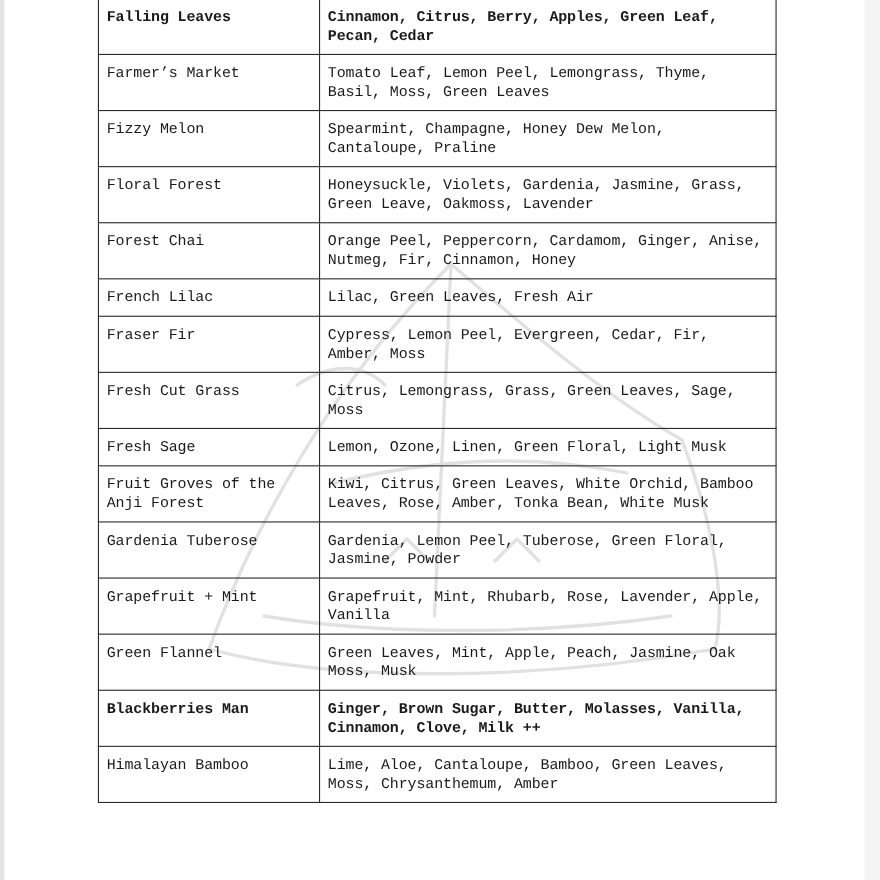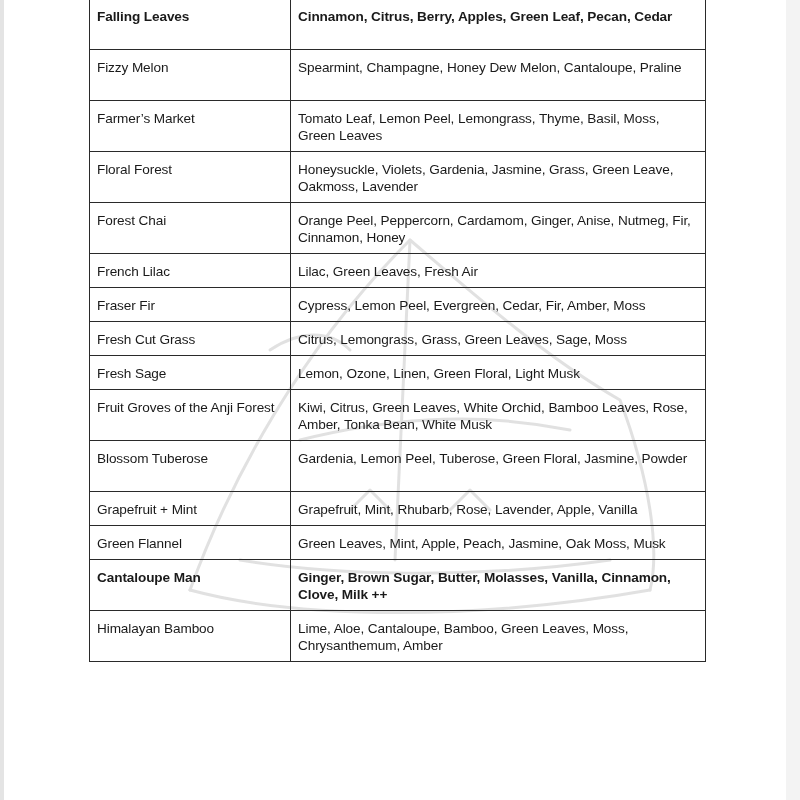--- a/index.html
+++ b/index.html
@@ -20,20 +20,21 @@
     width: 616px; border-collapse: collapse; table-layout: fixed;
     font-size: 13.6px; line-height: 17px;
   }
   table.scents col.c1 { width: 201px; }
   table.scents col.c2 { width: 415px; }
   table.scents td {
     border: 1.5px solid #2a2a2a;
     vertical-align: top;
     padding: 9px 6px 7px 7px;
     letter-spacing: -0.1px;
+    font-family: Liberation Mono, monospace;
   }
   table.scents tr.bold td { font-weight: bold; }
   table.scents tr.h2 td { height: 34px; }
   table.scents tr.h1 td { height: 17px; }
 </style>
 </head>
 <body>
 
 <div class="edge-left"></div>
 <div class="edge-right"></div>
@@ -55,26 +56,26 @@
     <colgroup>
         <col class="c1">
         <col class="c2">
       </colgroup>
     <tbody id="rows">
         <tr class="bold h2">
     <td>Falling Leaves</td>
     <td>Cinnamon, Citrus, Berry, Apples, Green Leaf, Pecan, Cedar</td>
   </tr>
         <tr class="h2">
+    <td>Farmer’s Market</td>
+    <td>Tomato Leaf, Lemon Peel, Lemongrass, Thyme, Basil, Moss, Green Leaves</td>
+  </tr>
+        <tr class="h2">
     <td>Fizzy Melon</td>
     <td>Spearmint, Champagne, Honey Dew Melon, Cantaloupe, Praline</td>
-  </tr>
-        <tr class="h2">
-    <td>Farmer’s Market</td>
-    <td>Tomato Leaf, Lemon Peel, Lemongrass, Thyme, Basil, Moss, Green Leaves</td>
   </tr>
         <tr class="h2">
     <td>Floral Forest</td>
     <td>Honeysuckle, Violets, Gardenia, Jasmine, Grass, Green Leave, Oakmoss, Lavender</td>
   </tr>
         <tr class="h2">
     <td>Forest Chai</td>
     <td>Orange Peel, Peppercorn, Cardamom, Ginger, Anise, Nutmeg, Fir, Cinnamon, Honey</td>
   </tr>
         <tr class="h1">
@@ -91,33 +92,33 @@
   </tr>
         <tr class="h1">
     <td>Fresh Sage</td>
     <td>Lemon, Ozone, Linen, Green Floral, Light Musk</td>
   </tr>
         <tr class="h2">
     <td>Fruit Groves of the Anji Forest</td>
     <td>Kiwi, Citrus, Green Leaves, White Orchid, Bamboo Leaves, Rose, Amber, Tonka Bean, White Musk</td>
   </tr>
         <tr class="h2">
-    <td>Blossom Tuberose</td>
+    <td>Gardenia Tuberose</td>
     <td>Gardenia, Lemon Peel, Tuberose, Green Floral, Jasmine, Powder</td>
   </tr>
         <tr class="h1">
     <td>Grapefruit + Mint</td>
     <td>Grapefruit, Mint, Rhubarb, Rose, Lavender, Apple, Vanilla</td>
   </tr>
         <tr class="h1">
     <td>Green Flannel</td>
     <td>Green Leaves, Mint, Apple, Peach, Jasmine, Oak Moss, Musk</td>
   </tr>
         <tr class="bold h2">
-    <td>Cantaloupe Man</td>
+    <td>Blackberries Man</td>
     <td>Ginger, Brown Sugar, Butter, Molasses, Vanilla, Cinnamon, Clove, Milk ++</td>
   </tr>
         <tr class="h2">
     <td>Himalayan Bamboo</td>
     <td>Lime, Aloe, Cantaloupe, Bamboo, Green Leaves, Moss, Chrysanthemum, Amber</td>
   </tr>
       </tbody>
   </table>
 </div>
 

